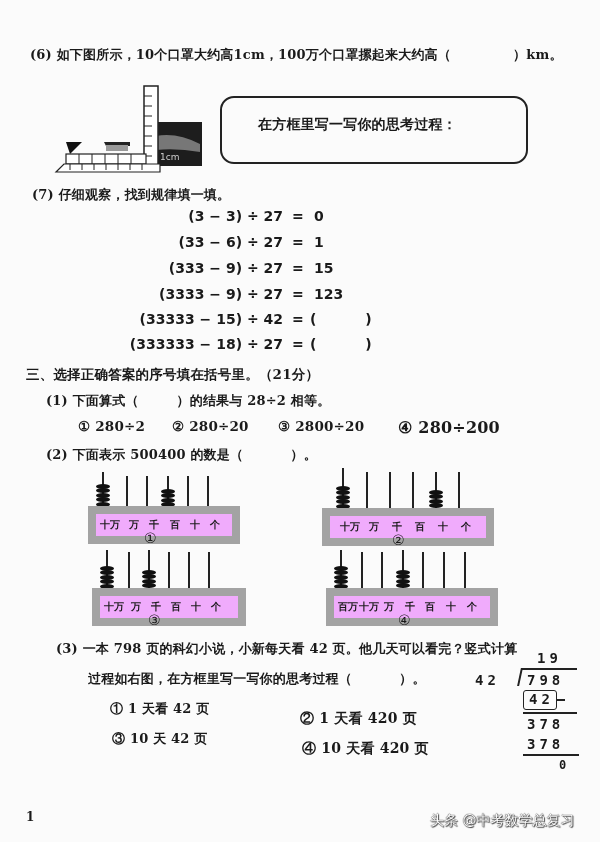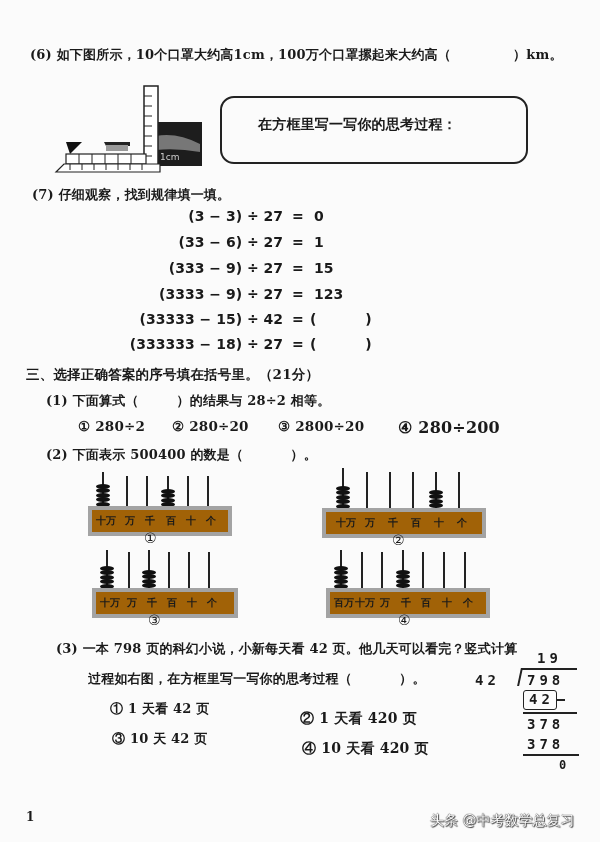--- a/index.html
+++ b/index.html
@@ -5,21 +5,21 @@
   html, body { margin:0; padding:0; }
   body {
     width:600px; height:842px; background:#fbfbfb; position:relative; overflow:hidden;
     font-family:"DejaVu Serif", "Liberation Serif", serif; color:#1a1a1a;
   }
   .abs { position:absolute; }
   .t { font-size:13px; font-weight:bold; white-space:nowrap; letter-spacing:0.2px; }
   .eq { font-size:14px; font-weight:bold; white-space:nowrap; font-family:"DejaVu Sans","Liberation Sans",sans-serif; }
   .think-box { border:2px solid #222; border-radius:14px; }
   .abacus { position:absolute; }
-  .abacus .frame { position:absolute; border:4px solid #a3a3a3; background:#a16207; height:22px; display:flex; align-items:center; }
+  .abacus .frame { position:absolute; border:8px solid #a3a3a3; background:#f0abfc; height:22px; display:flex; align-items:center; }
   .abacus .rod { position:absolute; width:2px; background:#222; }
   .abacus .beads { position:absolute; width:14px; display:flex; flex-direction:column; align-items:center; }
   .abacus .bead { width:14px; height:5px; background:#111; border-radius:50%; margin-top:-0.5px; }
   .abacus .lbl { position:absolute; font-size:10px; font-weight:bold; font-family:"DejaVu Sans",sans-serif; transform:translateX(-50%); top:4px; }
   .abacus .num { position:absolute; font-size:14px; font-family:"DejaVu Sans",sans-serif; }
   .ld { font-family:"DejaVu Sans Mono","Liberation Mono",monospace; font-weight:bold; font-size:14px; letter-spacing:4px; }
   .watermark { font-family:"DejaVu Sans",sans-serif; font-size:14px; color:#fff; text-shadow:0 0 1px #333, 0 0 1px #333, 1px 1px 1px #444; }
 </style>
 </head>
 <body>

